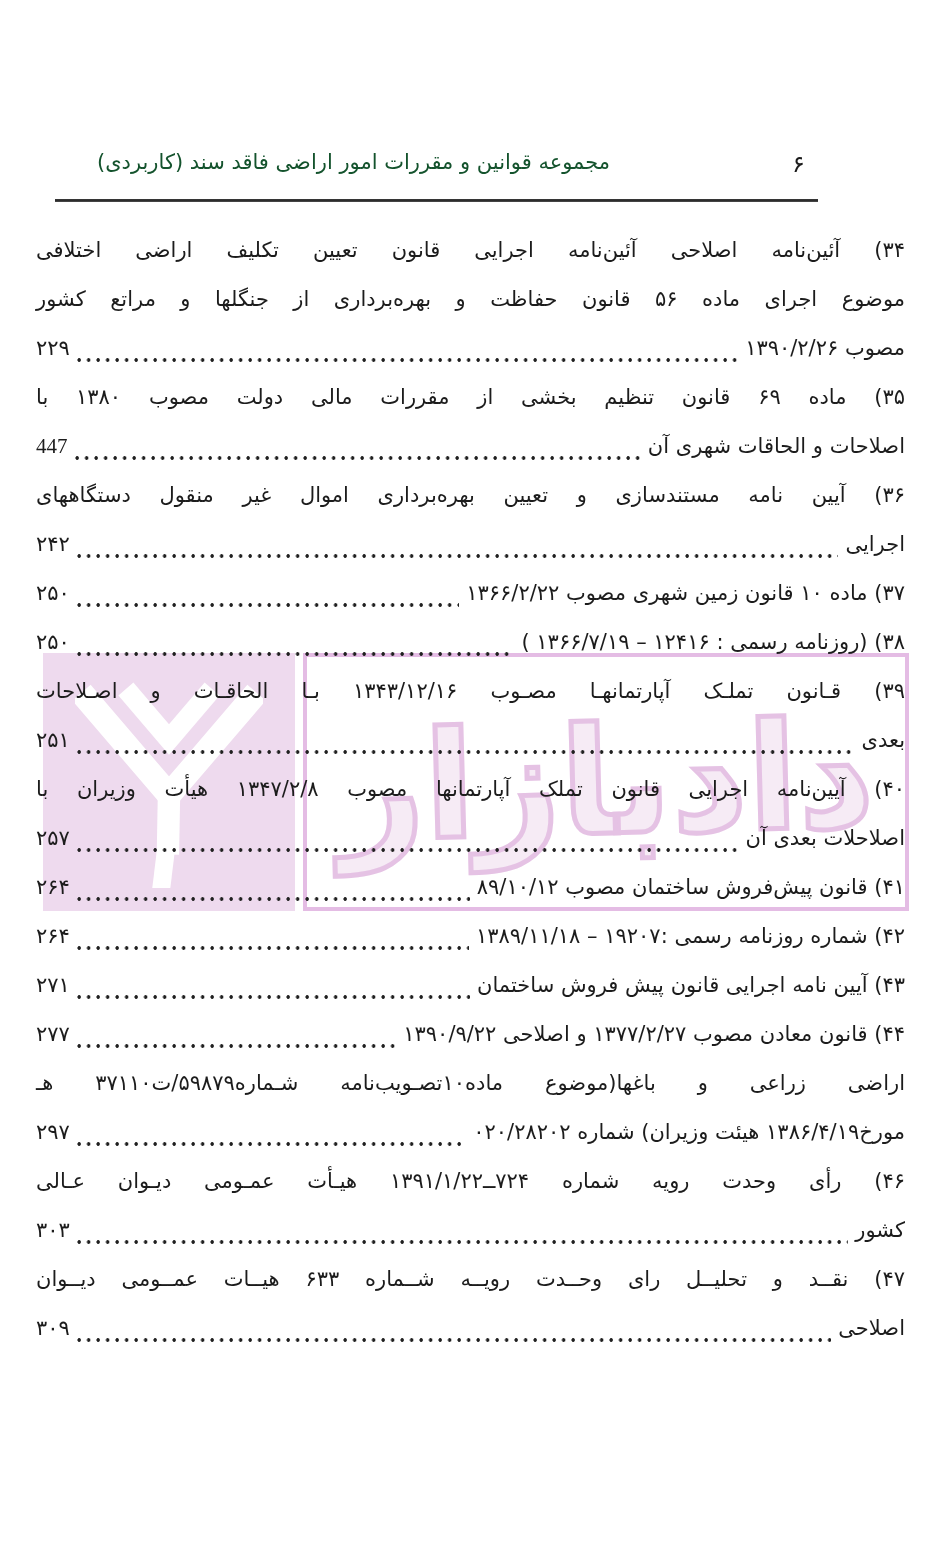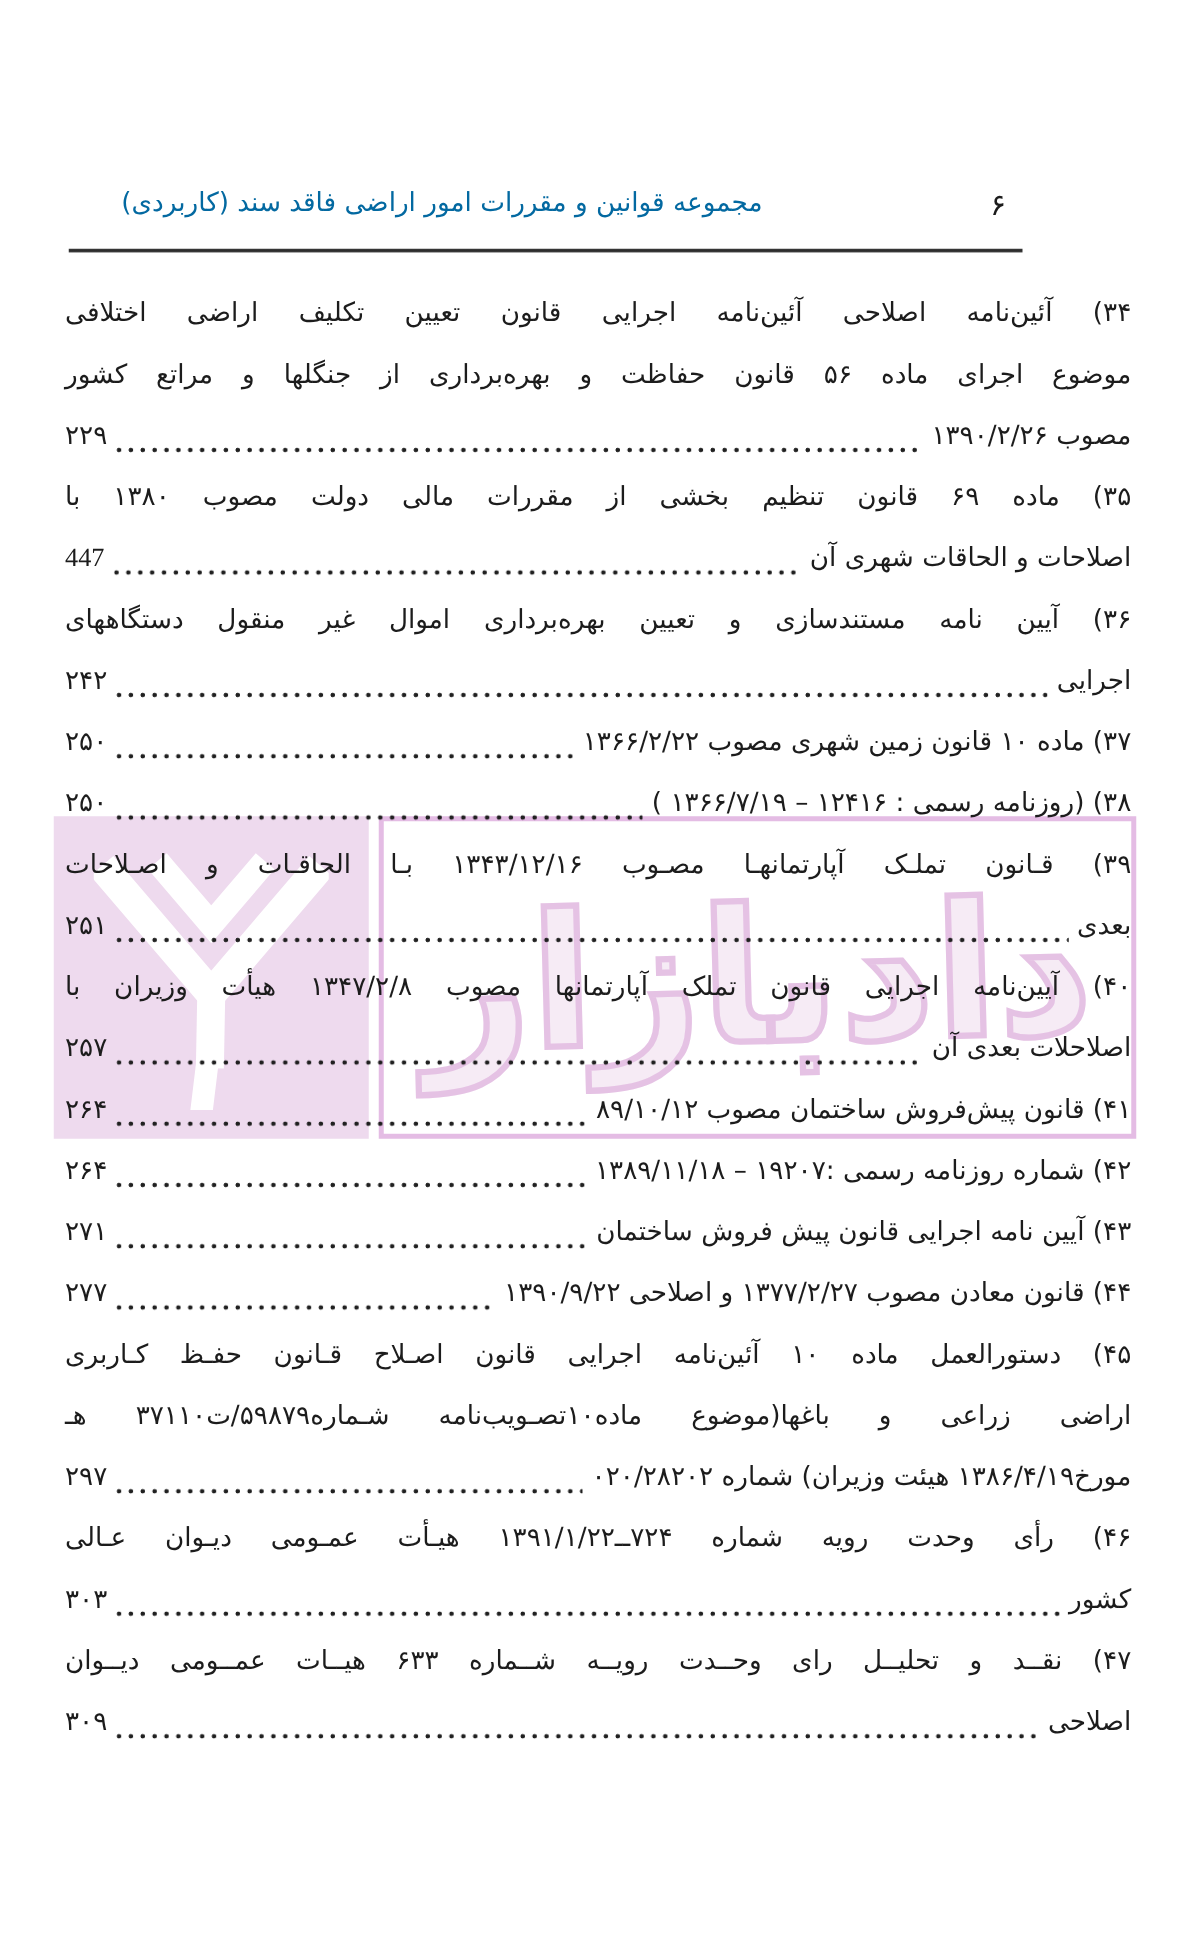--- a/index.html
+++ b/index.html
@@ -12,21 +12,21 @@
     color:#1e1e1e;
   }
   
   .header-title{
     position:absolute;
     top:150px;right:341px;
     direction:rtl;
     font-size:21px;
     letter-spacing:0.2px;
     white-space:nowrap;
-    color:#0369a1;
+    color:#14532d;
   }
   .page-num{
     position:absolute;
     top:150px;left:792px;
     font-size:24px;
     color:#1b1b1b;
   }
   .rule{
     position:absolute;
     top:199px;left:55px;
@@ -65,21 +65,21 @@
     line-height:240px;
     color:#f6ebf5;
     -webkit-text-stroke:5px #e5c2e4;
     letter-spacing:3px;
     transform:rotate(-1.5deg);
     white-space:nowrap;
   }
   
   .toc{
     position:absolute;
-    top:226px;left:52px;right:46px;
+    top:226px;left:36px;right:46px;
     direction:rtl;
     font-size:21px;
     line-height:49px;
     z-index:1;
     color:#1c1c1c;
   }
   .entry{margin:0;}
   .jline{
     text-align:justify;
     text-align-last:justify;
@@ -206,21 +206,20 @@
         </div>
       </div>
       <div class="entry">
         <div class="lastline">
           <span class="ltext">۴۴) قانون معادن مصوب ۱۳۷۷/۲/۲۷ و اصلاحی ۱۳۹۰/۹/۲۲ </span>
           <span class="dots"></span>
           <span class="pnum">۲۷۷</span>
         </div>
       </div>
       <div class="entry">
-        <div class="jline">۴۵) دستورالعمل ماده ۱۰ آئین‌نامه اجرایی قانون اصـلاح قـانون حفـظ کـاربری</div>
         <div class="jline">اراضی زراعی و باغها(موضوع ماده۱۰تصـویب‌نامه شـماره۵۹۸۷۹/ت۳۷۱۱۰ هـ</div>
         <div class="lastline">
           <span class="ltext">مورخ۱۳۸۶/۴/۱۹ هیئت وزیران) شماره ۰۲۰/۲۸۲۰۲ </span>
           <span class="dots"></span>
           <span class="pnum">۲۹۷</span>
         </div>
       </div>
       <div class="entry">
         <div class="jline">۴۶) رأی وحدت رویه شماره ۷۲۴ــ۱۳۹۱/۱/۲۲ هیـأت عمـومی  دیـوان عـالی</div>
         <div class="lastline">

